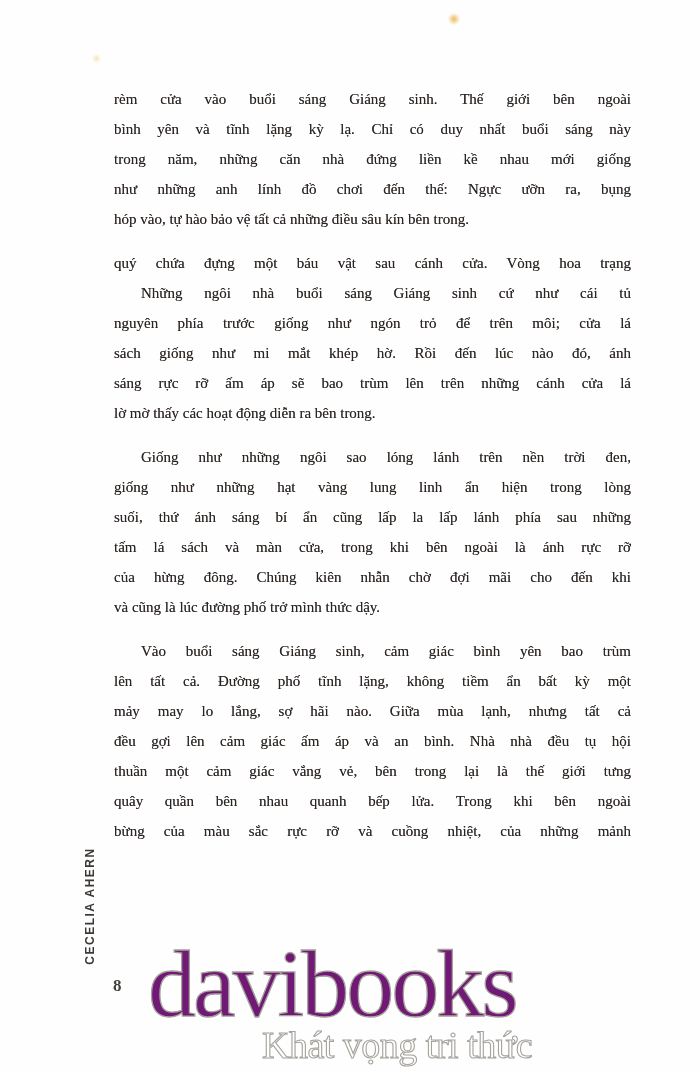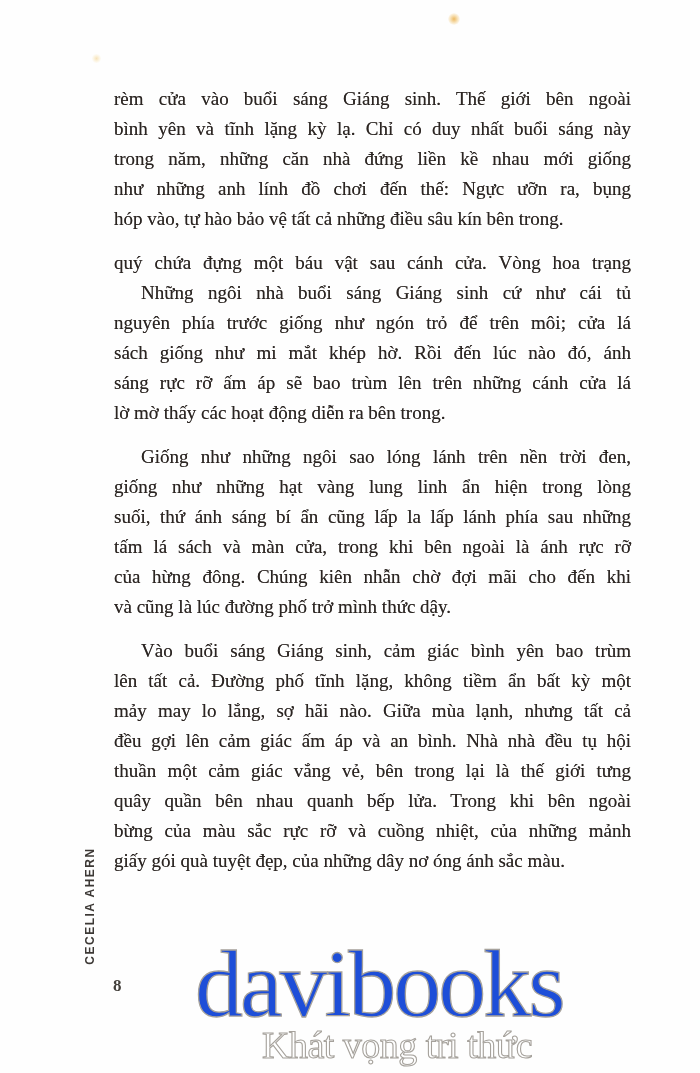--- a/index.html
+++ b/index.html
@@ -12,21 +12,21 @@
     font-family: "Liberation Serif", serif;
   }
 
   
   .body-text {
     position: absolute;
     left: 114px;
     top: 84px;
     width: 517px;
     color: var(--text-color, #2b2522);
-    font-size: 19px;
+    font-size: 15px;
     letter-spacing: 0px;
   }
   .para { margin: 0 0 14px 0; }
   .para:last-child { margin-bottom: 0; }
   .line {
     height: 30px;
     line-height: 30px;
     text-align: justify;
     text-align-last: justify;
     white-space: nowrap;
@@ -65,25 +65,24 @@
   }
 
   
   .wm-brand {
     position: absolute;
     left: 148px;
     top: 936px;
     font-family: "Liberation Serif", serif;
     font-size: 96px;
     letter-spacing: -3px;
-    color: #1d4ed8;
+    color: #701a75;
     -webkit-text-stroke: 1.3px var(--wm-outline, #a6a29c);
     line-height: 1;
     white-space: nowrap;
-    margin-left: 47px;
   }
   .wm-slogan {
     position: absolute;
     left: 262px;
     top: 1026px;
     font-family: Liberation Serif, serif;
     font-size: 38px;
     letter-spacing: -0.5px;
     color: #ffffff;
     -webkit-text-stroke: 1.1px var(--wm-outline, #a6a29c);
@@ -135,21 +134,20 @@
         <div class="line last">và cũng là lúc đường phố trở mình thức dậy.</div>
       </div>
       <div class="para">
         <div class="line indent">Vào buổi sáng Giáng sinh, cảm giác bình yên bao trùm</div>
         <div class="line">lên tất cả. Đường phố tĩnh lặng, không tiềm ẩn bất kỳ một</div>
         <div class="line">mảy may lo lắng, sợ hãi nào. Giữa mùa lạnh, nhưng tất cả</div>
         <div class="line">đều gợi lên cảm giác ấm áp và an bình. Nhà nhà đều tụ hội</div>
         <div class="line">thuần một cảm giác vắng vẻ, bên trong lại là thế giới tưng</div>
         <div class="line">quây quần bên nhau quanh bếp lửa. Trong khi bên ngoài</div>
         <div class="line">bừng của màu sắc rực rỡ và cuồng nhiệt, của những mảnh</div>
-        <div class="line last">giấy gói quà tuyệt đẹp, của những dây nơ óng ánh sắc màu.</div>
       </div>
     </div>
 
   <div class="author-vertical">CECELIA AHERN</div>
 
   <div class="page-number">8</div>
 
   <div class="speck s1"></div>
   <div class="speck s2"></div>
 

